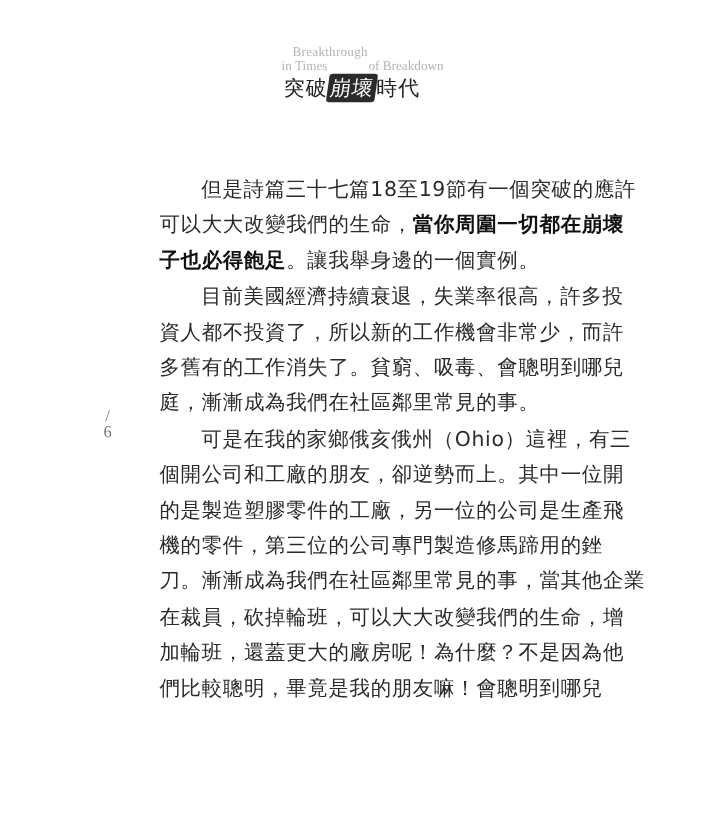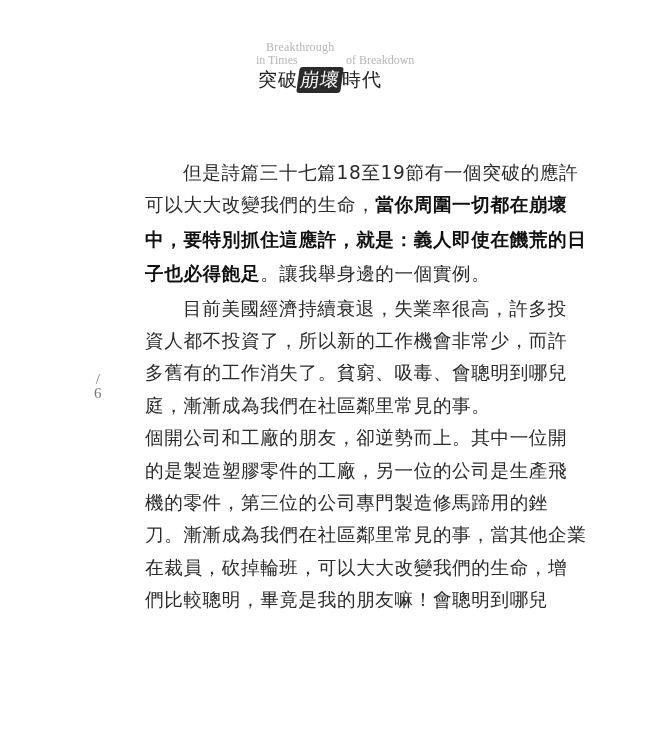--- a/index.html
+++ b/index.html
@@ -3,26 +3,26 @@
   <meta charset="utf-8">
   <style>
     html, body { margin: 0; padding: 0; }
     body {
       width: 650px; height: 750px; background: #ffffff; position: relative; overflow: hidden;
       font-family: "DejaVu Sans", "Liberation Sans", sans-serif;
     }
     .header { position: absolute; left: 246px; top: 40px; width: 170px; height: 60px; }
     .en1 { position: absolute; left: 8px; top: 0px; font-family: "Liberation Serif", "DejaVu Serif", serif; font-size: 12px; color: #b5b5b5; letter-spacing: 0.2px; margin-left: 12px; }
     .en2 { position: absolute; left: 10px; top: 13px; font-family: "Liberation Serif", "DejaVu Serif", serif; font-size: 12px; color: #b5b5b5; }
-    .en3 { position: absolute; left: 100px; top: 13px; font-family: "Liberation Serif", "DejaVu Serif", serif; font-size: 12px; color: #b5b5b5; }
+    .en3 { position: absolute; left: 89px; top: 13px; font-family: "Liberation Serif", "DejaVu Serif", serif; font-size: 12px; color: #b5b5b5; }
     .zh-title { position: absolute; left: 12px; top: 27px; font-family: "DejaVu Serif", "Liberation Serif", serif; font-size: 19px; color: #222; letter-spacing: 1px; white-space: nowrap; }
     .zh-title .brush { display: inline-block; background: #2b2b2b; color: #ffffff; padding: 0 2px; transform: skew(-8deg); border-radius: 3px; }
     .page-num { position: absolute; left: 94px; top: 372px; font-family: "Liberation Serif", "DejaVu Serif", serif; color: #777; font-size: 15px; line-height: 14px; text-align: center; }
     .body-text { position: absolute; left: 145px; top: 157px; width: 350px; color: #2a2a2a; font-size: 18.6px; line-height: 32.4px; letter-spacing: 0.6px; }
-    .body-text .bold { font-family: Liberation Mono, monospace; font-weight: bold; color: #111; }
+    .body-text .bold { font-family: Liberation Serif, serif; font-weight: bold; color: #111; }
     .line { display: block; white-space: nowrap; }
     .line.indent { padding-left: 38px; }
   </style>
 </head>
 <body>
 
 <div class="header">
   <span class="en1">Breakthrough</span>
   <span class="en2">in Times</span>
   <span class="en3">of Breakdown</span>
@@ -33,30 +33,31 @@
 
 <div class="page-num">
   <div>/</div>
   <div>6</div>
 </div>
 
 <div class="body-text" id="body-text">
     <div>
       <span class="line indent"><span>但是詩篇三十七篇18至19節有一個突破的應許</span></span>
       <span class="line"><span>可以大大改變我們的生命，</span><span class="bold">當你周圍一切都在崩壞</span></span>
-      <span class="line"><span class="bold">中，要特別抓住這應許，就是：義人即使在饑荒的日</span></span>
       <span class="line"><span class="bold">子也必得飽足</span><span>。讓我舉身邊的一個實例。</span></span>
     </div>
     <div>
       <span class="line indent"><span>目前美國經濟持續衰退，失業率很高，許多投</span></span>
       <span class="line"><span>資人都不投資了，所以新的工作機會非常少，而許</span></span>
       <span class="line"><span>多舊有的工作消失了。貧窮、吸毒、會聰明到哪兒</span></span>
       <span class="line"><span>庭，漸漸成為我們在社區鄰里常見的事。</span></span>
     </div>
     <div>
+      <span class="line indent"><span>可是在我的家鄉俄亥俄州（Ohio）這裡，有三</span></span>
       <span class="line"><span>個開公司和工廠的朋友，卻逆勢而上。其中一位開</span></span>
       <span class="line"><span>的是製造塑膠零件的工廠，另一位的公司是生產飛</span></span>
       <span class="line"><span>機的零件，第三位的公司專門製造修馬蹄用的銼</span></span>
       <span class="line"><span>刀。漸漸成為我們在社區鄰里常見的事，當其他企業</span></span>
       <span class="line"><span>在裁員，砍掉輪班，可以大大改變我們的生命，增</span></span>
+      <span class="line"><span>加輪班，還蓋更大的廠房呢！為什麼？不是因為他</span></span>
       <span class="line"><span>們比較聰明，畢竟是我的朋友嘛！會聰明到哪兒</span></span>
     </div>
   </div>
 
 </body></html>

